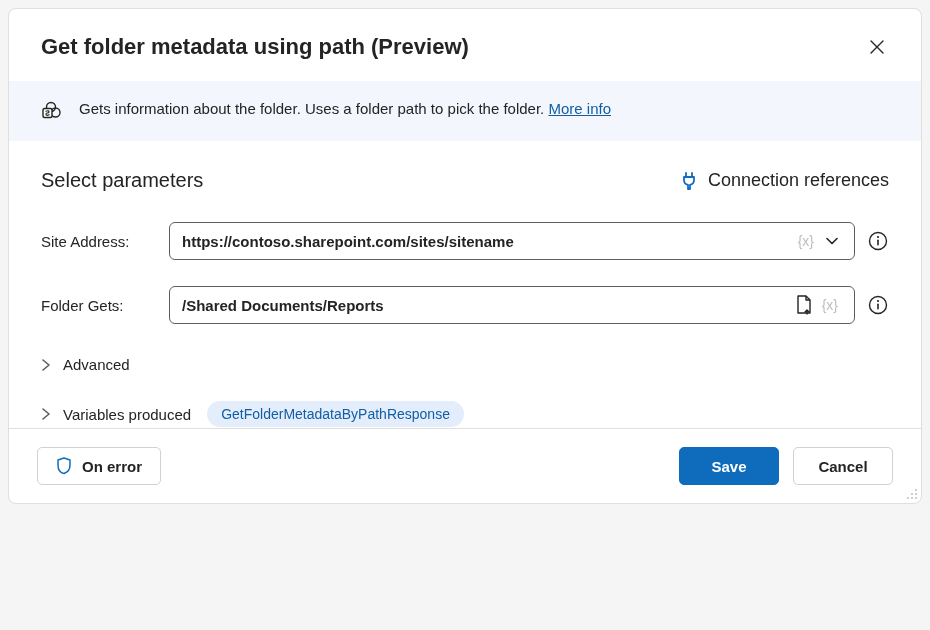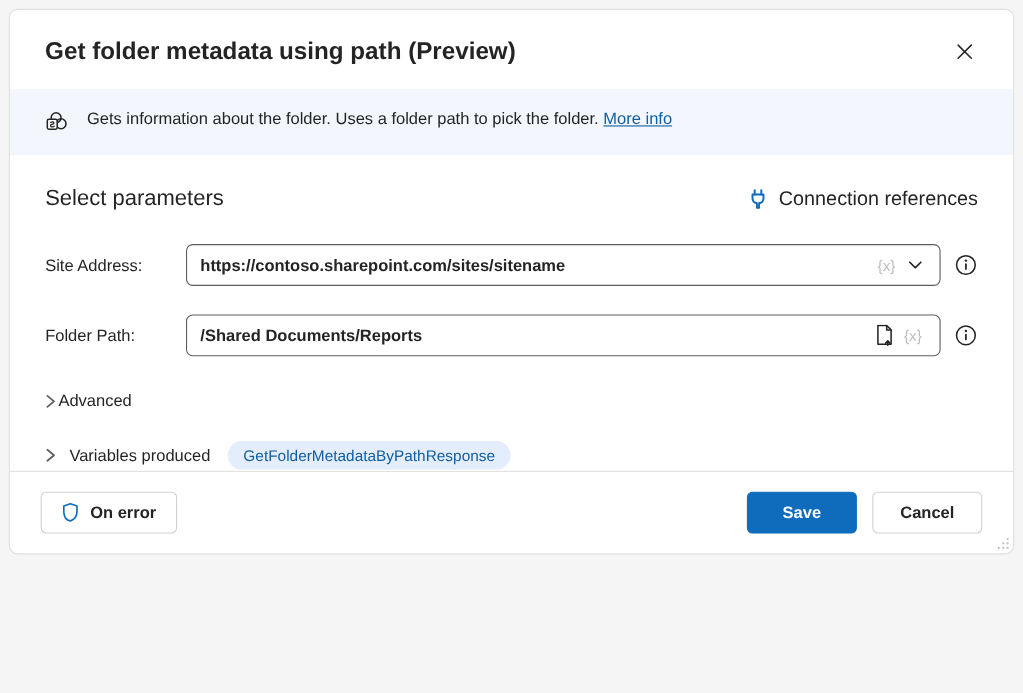--- a/index.html
+++ b/index.html
@@ -135,21 +135,21 @@
       color: #242424;
     }
     .info-btn {
       width: 22px; height: 22px;
       display: flex; align-items: center; justify-content: center;
       cursor: pointer;
     }
     .expander {
       display: flex;
       align-items: center;
-      gap: 0;
+      gap: 10px;
       padding: 6px 0;
       margin-bottom: 16px;
       cursor: pointer;
       font-size: 15px;
       color: #242424;
     }
     .expander-chevron {
       width: 12px;
       display: flex;
       align-items: center;
@@ -274,21 +274,21 @@
           <svg width="20" height="20" viewBox="0 0 20 20">
               <circle cx="10" cy="10" r="8.5" fill="none" stroke="#242424" stroke-width="1.4"></circle>
               <circle cx="10" cy="6" r="1.1" fill="#242424"></circle>
               <rect x="9.2" y="8.5" width="1.6" height="6" rx="0.8" fill="#242424"></rect>
             </svg>
         </div>
       </div>
     </div>
 
     <div class="param-row">
-      <div class="param-label">Folder Path:</div>
+      <div class="param-label">Folder Gets:</div>
       <div class="param-input-wrap">
         <div class="input-box">
           <input class="input-text" value="/Shared Documents/Reports" style="">
           <div class="file-picker-btn">
             <svg width="18" height="20" viewBox="0 0 18 20">
               <path d="M3 1 h8 l4 4 v13 h-12 z" fill="none" stroke="#242424" stroke-width="1.4" stroke-linejoin="round"></path>
               <path d="M11 1 v4 h4" fill="none" stroke="#242424" stroke-width="1.4" stroke-linejoin="round"></path>
               <path d="M12 19 v-4 M10 17 l2 -2 l2 2" fill="none" stroke="#242424" stroke-width="1.4" stroke-linecap="round" stroke-linejoin="round"></path>
             </svg>
           </div>

